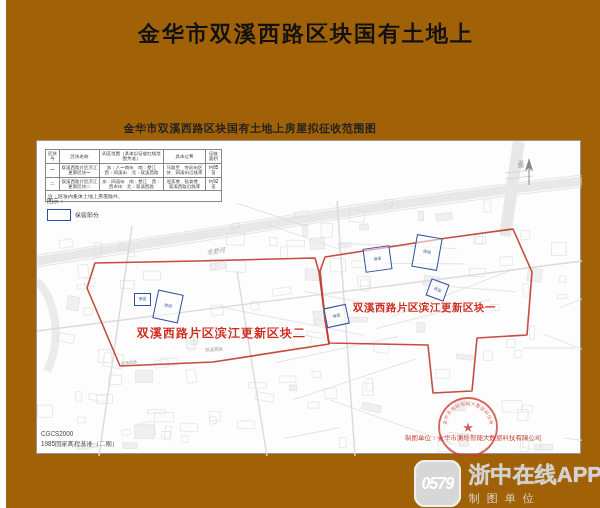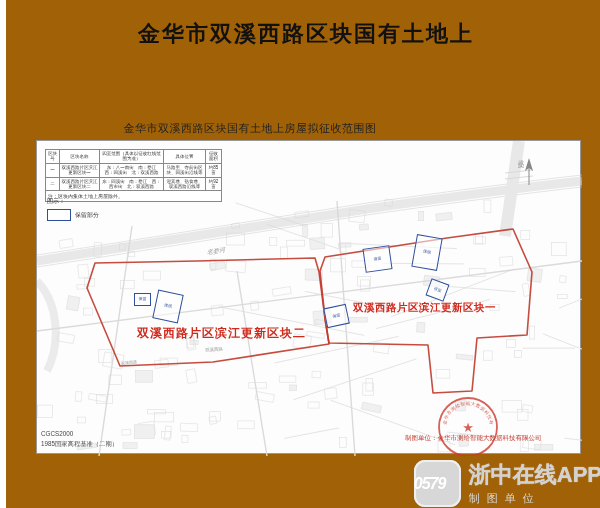--- a/index.html
+++ b/index.html
@@ -1,21 +1,21 @@
 <!DOCTYPE html>
 <html><head>
 <meta charset="utf-8">
 <style>
   html,body{margin:0;padding:0;background:#fff;}
   .page{position:relative;width:600px;height:508px;background:#a16207;overflow:hidden;
         font-family:"Liberation Sans","DejaVu Sans",sans-serif;color:#111;margin-left:6px;}
   .doc-title{position:absolute;top:12px;left:0;width:600px;text-align:center;
              font-size:22px;font-weight:bold;letter-spacing:2px;line-height:44px;}
   .map-title{position:absolute;top:121px;left:0;width:488px;text-align:center;
-             font-size:11px;font-weight:normal;letter-spacing:.5px;color:#222;}
+             font-size:11px;font-weight:bold;letter-spacing:.5px;color:#222;}
   .map-sheet{position:absolute;left:30px;top:140px;width:543px;height:312px;
              border:1px solid #979797;background:#fdfdfd;}
   .map-svg{position:absolute;left:0;top:0;}
   
   .info-table{position:absolute;left:8px;top:8px;width:176px;border-collapse:collapse;
               table-layout:fixed;font-size:4.5px;line-height:1.2;color:#333;background:rgba(255,255,255,.85);}
   .info-table th,.info-table td{border:0.5px solid #888;padding:1px 1px;text-align:center;
               font-weight:normal;word-break:break-all;}
   .info-table td.note-cell{text-align:left;font-size:5px;padding:2px 2px;}
   
@@ -38,21 +38,21 @@
               writing-mode:vertical-rl;letter-spacing:1px;}
   .lbl-road{position:absolute;font-size:4.5px;color:#999;white-space:nowrap;}
   .lbl-road1{left:168px;top:206px;transform:rotate(-4deg);}
   .lbl-road2{left:84px;top:219px;font-size:4px;transform:rotate(-8deg);}
   
   .datum{position:absolute;left:4px;top:288px;font-size:6.3px;color:#444;line-height:1.55;}
   .credit{position:absolute;left:368px;top:293px;font-size:6.5px;color:#c3362b;white-space:nowrap;}
   
   .watermark{position:absolute;right:4px;bottom:1px;display:flex;align-items:center;gap:8px;z-index:20;}
   .wm-badge{width:47px;height:47px;border-radius:11px;background:#d7d7d7;
-            display:flex;align-items:center;justify-content:flex-start;box-shadow:inset 0 0 0 2px #efefef;}
+            display:flex;align-items:center;justify-content:center;box-shadow:inset 0 0 0 2px #efefef;}
   .wm-badge span{color:#fff;font-style:italic;font-weight:bold;font-size:16px;letter-spacing:-1px;}
   .wm-text{display:flex;flex-direction:column;}
   .wm-title{font-size:22px;font-weight:bold;color:#d2d2d2;line-height:28px;
             text-shadow:0 0 1px #e9e9e9;}
   .wm-sub{font-size:11px;color:#d8d8d8;letter-spacing:7px;margin-top:2px;}
 </style>
 </head>
 <body>
 
 <div class="page">

